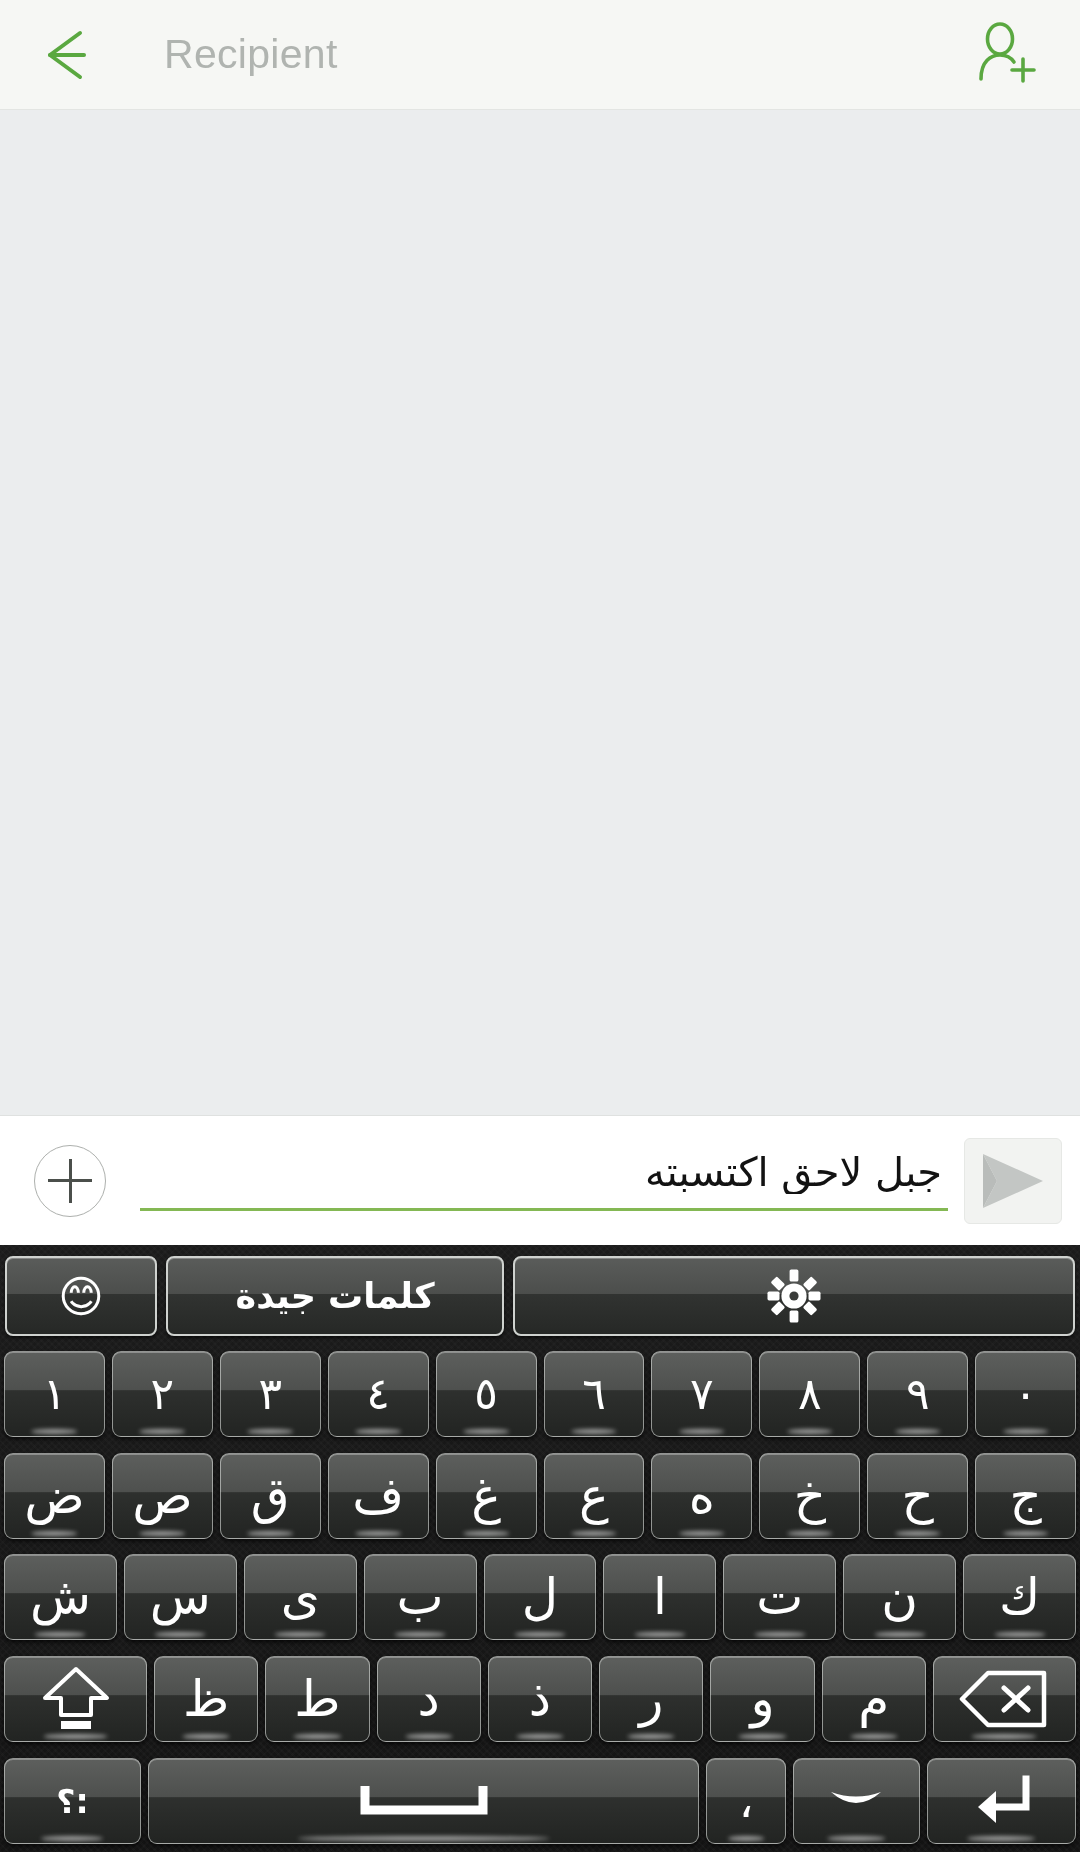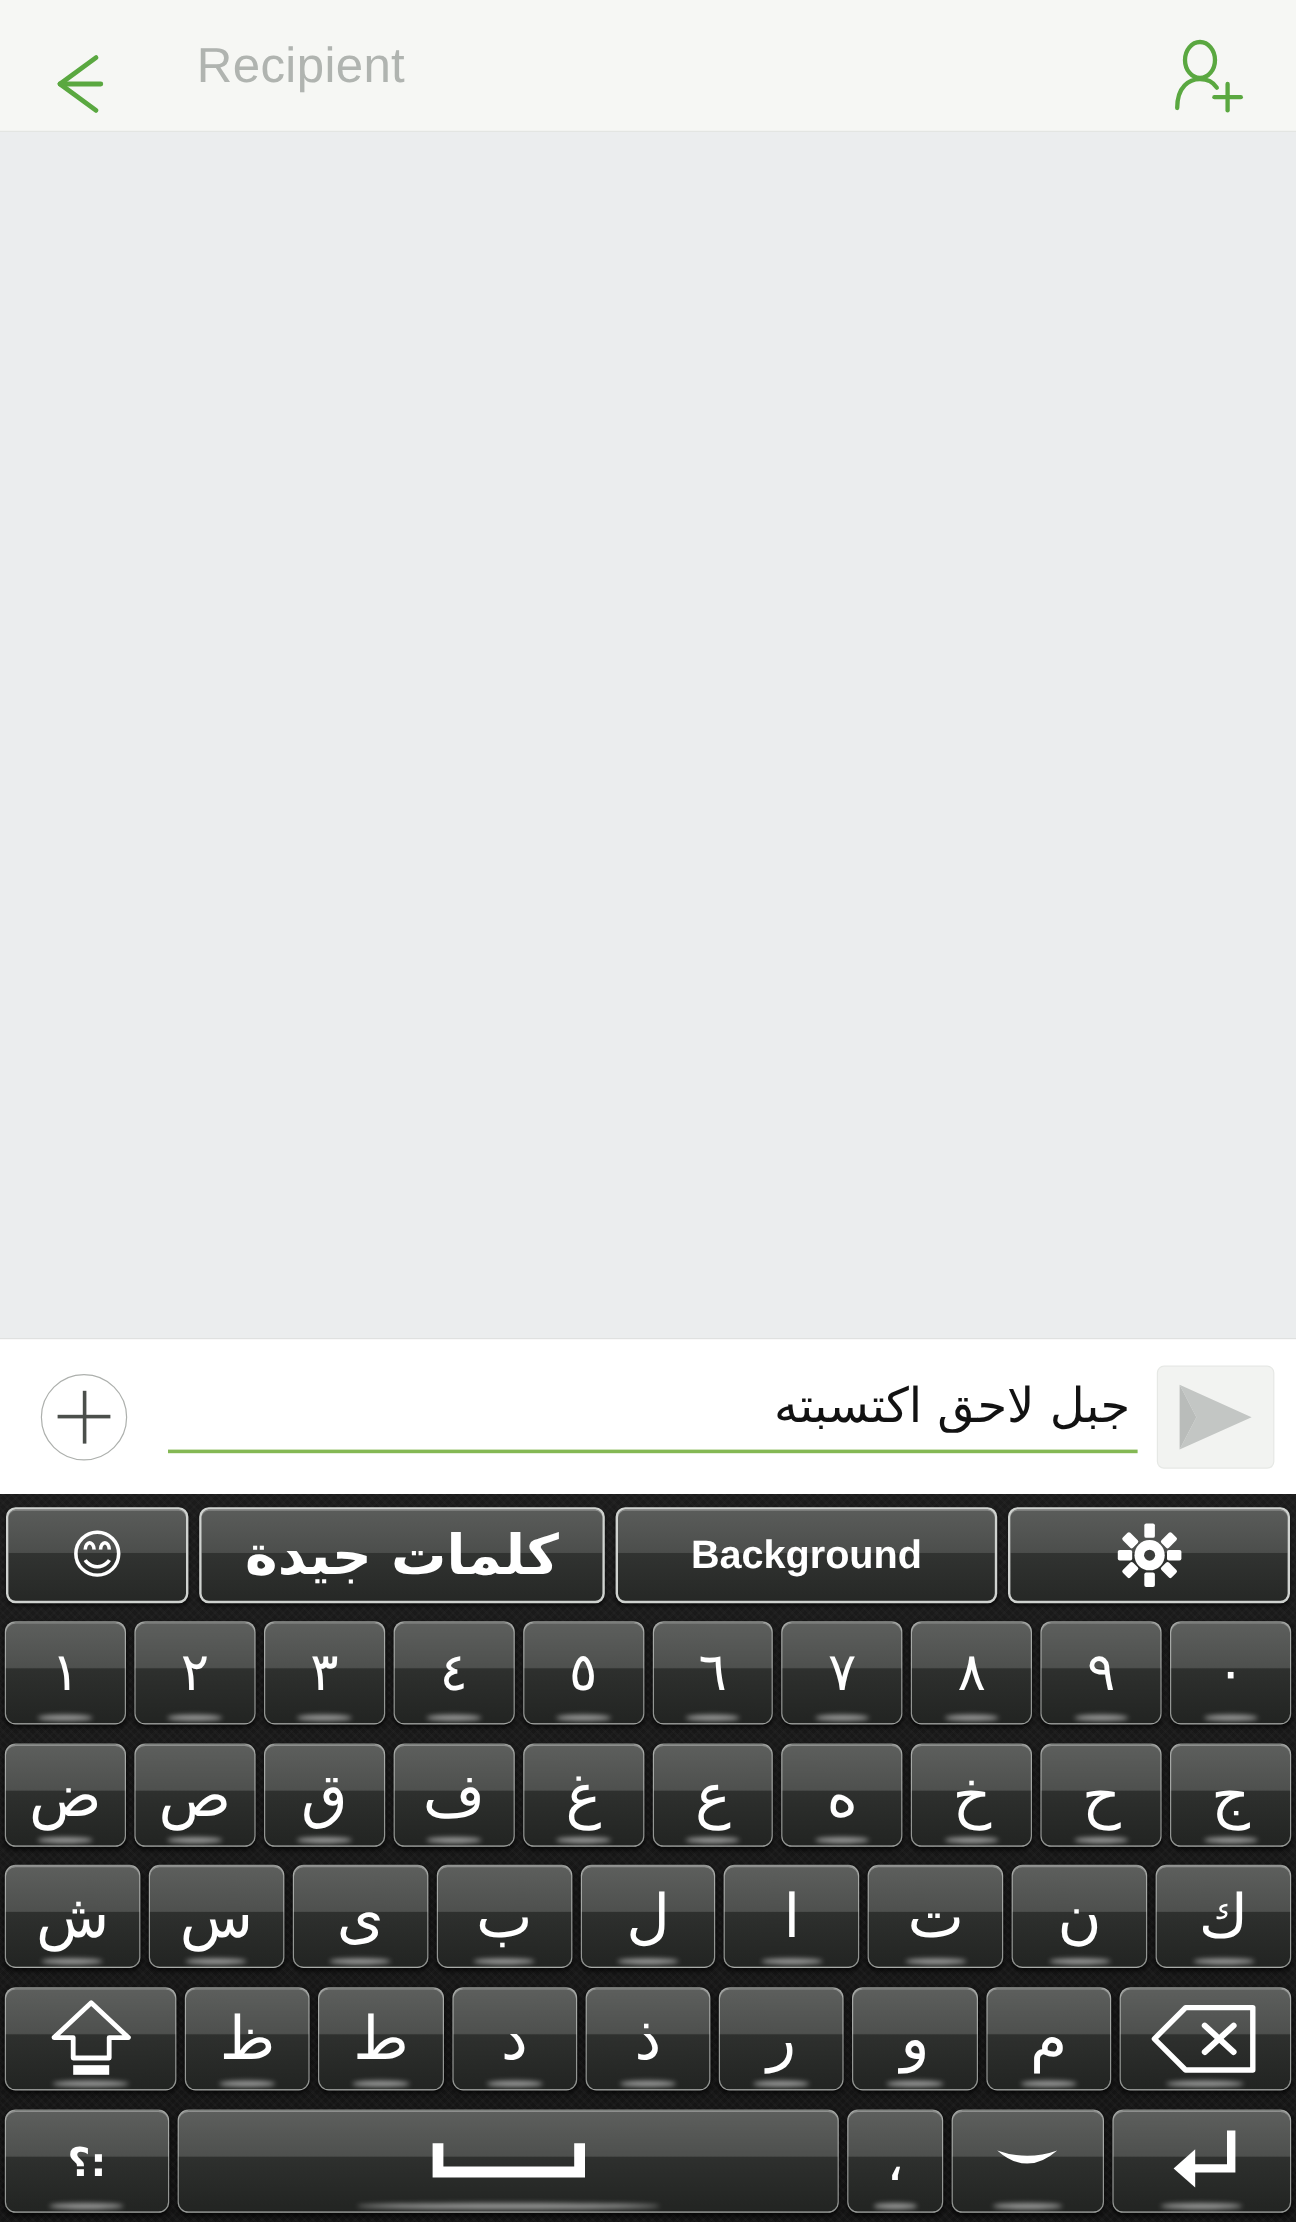--- a/index.html
+++ b/index.html
@@ -20,21 +20,21 @@
     flex-direction: column;
     background: #ffffff;
   }
 
   
   .header {
     height: 110px;
     flex: 0 0 110px;
     background: #f6f7f4;
     display: flex;
-    align-items: flex-end;
+    align-items: center;
     padding: 0 34px;
     border-bottom: 1px solid #e3e5e2;
   }
   .back-btn {
     width: 78px;
     height: 78px;
     display: flex;
     align-items: center;
     justify-content: center;
     flex: 0 0 auto;
@@ -182,21 +182,21 @@
     justify-content: center;
     background: linear-gradient(180deg, #5a5c5a 0%, #4c4e4c 47%, #313331 48%, #262826 100%);
     border: 2px solid #cfd2cf;
     box-shadow: 0 2px 3px rgba(0,0,0,0.6), inset 0 1px 0 rgba(255,255,255,0.28);
     color: #ffffff;
     font-size: 33px;
     font-weight: bold;
     position: relative;
   }
   .tb-emoji { flex: 0 0 152px; font-size: 44px; }
-  .tb-words { flex: 0 0 338px; font-size: 46px; font-family: "DejaVu Sans", sans-serif; direction: rtl;}
+  .tb-words { flex: 0 0 338px; font-size: 35px; font-family: "DejaVu Sans", sans-serif; direction: rtl;}
   .tb-bg    { flex: 0 0 318px; }
   .tb-gear  { flex: 1 1 auto; }
 
   .kb-row {
     flex: 1 1 0;
     display: flex;
     align-items: center;
     gap: 7px;
     padding: 2px 4px;
   }
@@ -309,23 +309,20 @@
     <div class="kb-toolbar">
 
       <div class="tb-key tb-emoji">
         <span>😊</span>
       </div>
 
       <div class="tb-key tb-words">
         <span>كلمات جيدة</span>
       </div>
 
-      <div class="tb-key tb-bg">
-        <span>Background</span>
-      </div>
 
       <div class="tb-key tb-gear">
         <span>
           <svg width="56" height="56" viewBox="0 0 56 56">
             <path fill="#ffffff" d="M28 17.5a10.5 10.5 0 1 0 0 21 10.5 10.5 0 0 0 0-21zm0 6.6a3.9 3.9 0 1 1 0 7.8 3.9 3.9 0 0 1 0-7.8z"></path>
             <g fill="#ffffff">
               <rect x="23.6" y="1.5" width="8.8" height="12" rx="1.6"></rect>
               <rect x="23.6" y="42.5" width="8.8" height="12" rx="1.6"></rect>
               <rect x="1.5" y="23.6" width="12" height="8.8" rx="1.6"></rect>
               <rect x="42.5" y="23.6" width="12" height="8.8" rx="1.6"></rect>

